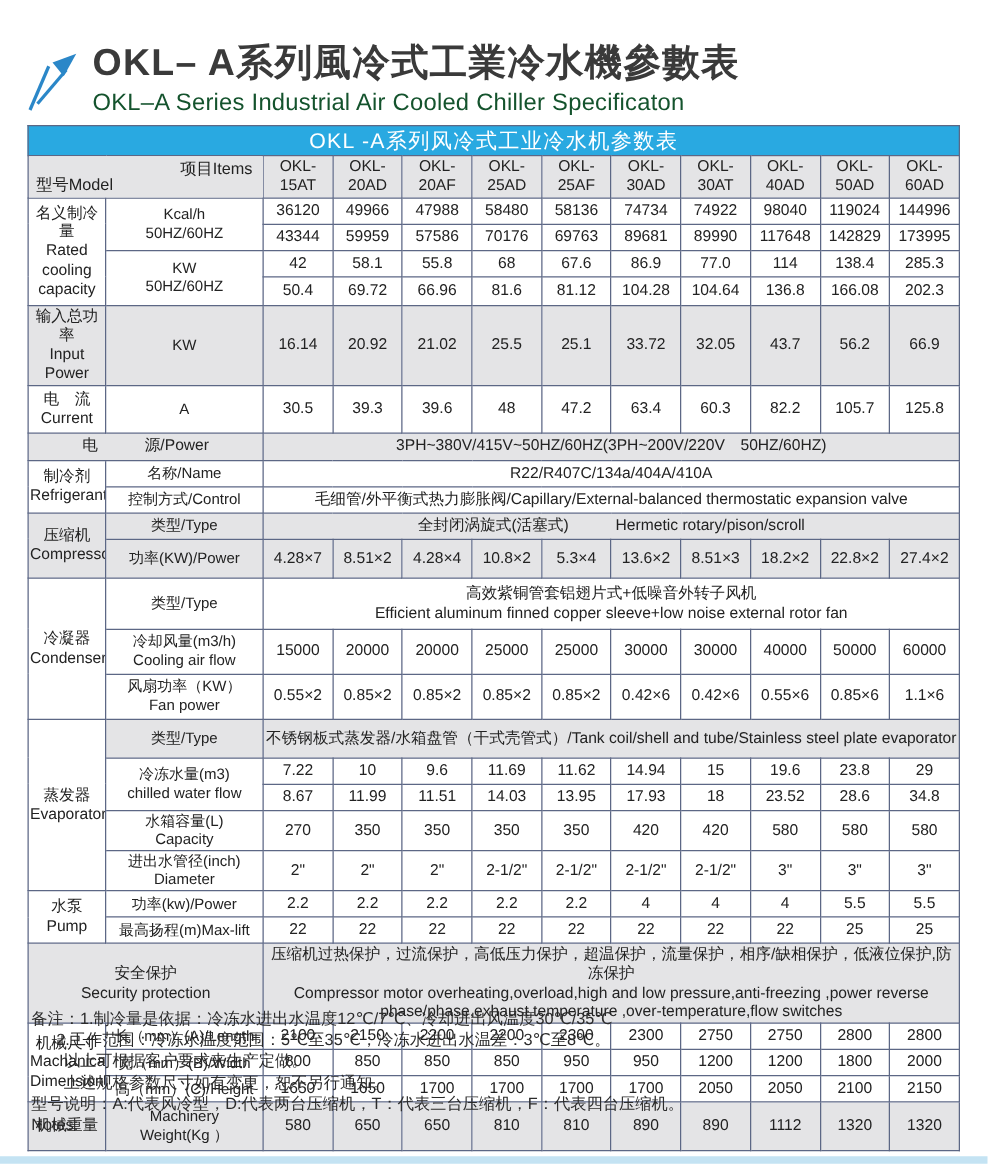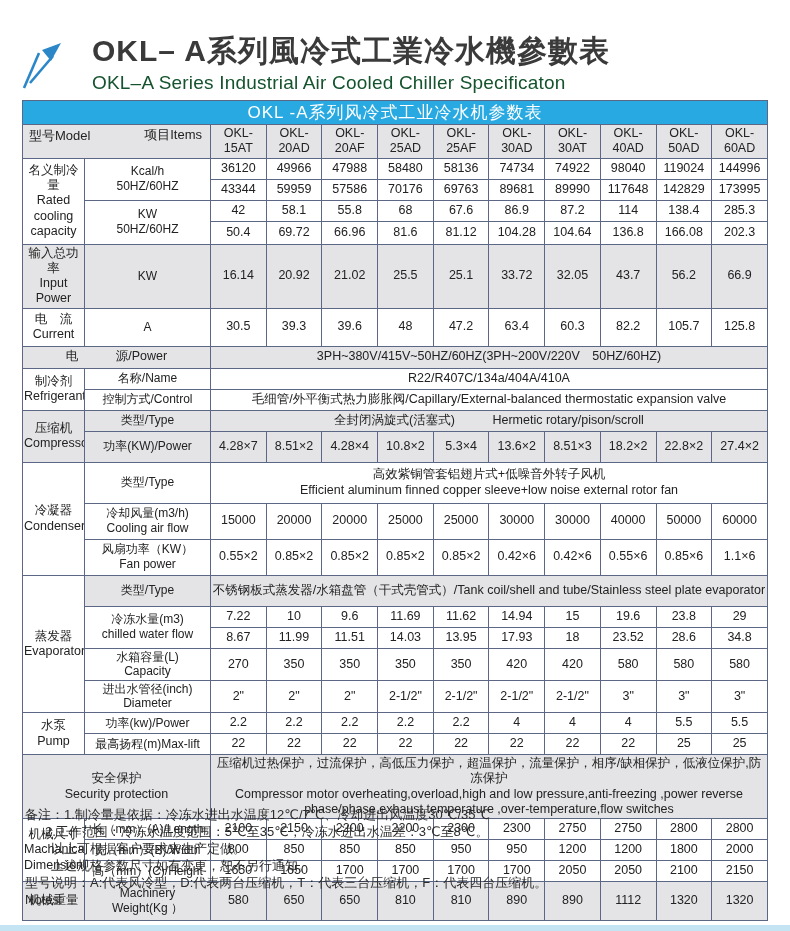--- a/index.html
+++ b/index.html
@@ -4,21 +4,21 @@
 <style>
   html,body{margin:0;padding:0;}
   body{
     width:790px;height:931px;position:relative;background:#ffffff;
     font-family:"Liberation Sans","DejaVu Sans",sans-serif;color:#222;
     overflow:hidden;
   }
   
   .page-header{position:absolute;left:20px;top:34px;display:flex;align-items:flex-start;}
   .logo{width:48px;height:52px;flex:0 0 48px;margin-top:4px;}
-  .titles{margin-left:24px;}
+  .titles{margin-left:6px;}
   .title-cn{font-size:30px;font-weight:600;color:#3a3a3a;letter-spacing:1px;line-height:34px;}
   .title-en{font-size:19px;font-weight:500;color:#14532d;line-height:24px;margin-top:3px;letter-spacing:0.2px;}
   
   .table-wrap{position:absolute;left:22px;top:100px;width:746px;}
   .table-title{
     background:var(--accent,#29a9e1);color:#fff;text-align:center;
     font-size:17px;font-weight:500;height:23px;line-height:23px;
     border:1px solid var(--border,#5c6785);border-bottom:none;letter-spacing:1px;
   }
   table{width:100%;border-collapse:collapse;table-layout:fixed;}
@@ -36,21 +36,21 @@
   
   td.diag{
     position:relative;padding:0;
     background-image:linear-gradient(to bottom right,
       transparent calc(50% - 0.8px),
       var(--border,#5c6785) calc(50% - 0.8px),
       var(--border,#5c6785) calc(50% + 0.8px),
       transparent calc(50% + 0.8px));
   }
   .diag-top{position:absolute;top:2px;right:8px;font-size:13px;}
-  .diag-bottom{position:absolute;bottom:14px;left:6px;font-size:13px;}
+  .diag-bottom{position:absolute;bottom:2px;left:6px;font-size:13px;}
   
   tbody tr:nth-child(1) td{height:28px;}
   tbody tr:nth-child(2) td{height:18px;}
   tbody tr:nth-child(3) td{height:18px;}
   tbody tr:nth-child(4) td{height:18px;}
   tbody tr:nth-child(5) td{height:20px;}
   tbody tr:nth-child(6) td{height:33px;}
   tbody tr:nth-child(7) td{height:35px;}
   tbody tr:nth-child(8) td{height:19px;}
   tbody tr:nth-child(9) td{height:18px;}
@@ -168,21 +168,21 @@
         </tr>
         <tr>
           <td rowspan="2" class="param">KW
 50HZ/60HZ</td>
           <td>42</td>
           <td>58.1</td>
           <td>55.8</td>
           <td>68</td>
           <td>67.6</td>
           <td>86.9</td>
-          <td>87.2</td>
+          <td>77.0</td>
           <td>114</td>
           <td>138.4</td>
           <td>285.3</td>
         </tr>
         <tr>
           <td>50.4</td>
           <td>69.72</td>
           <td>66.96</td>
           <td>81.6</td>
           <td>81.12</td>

